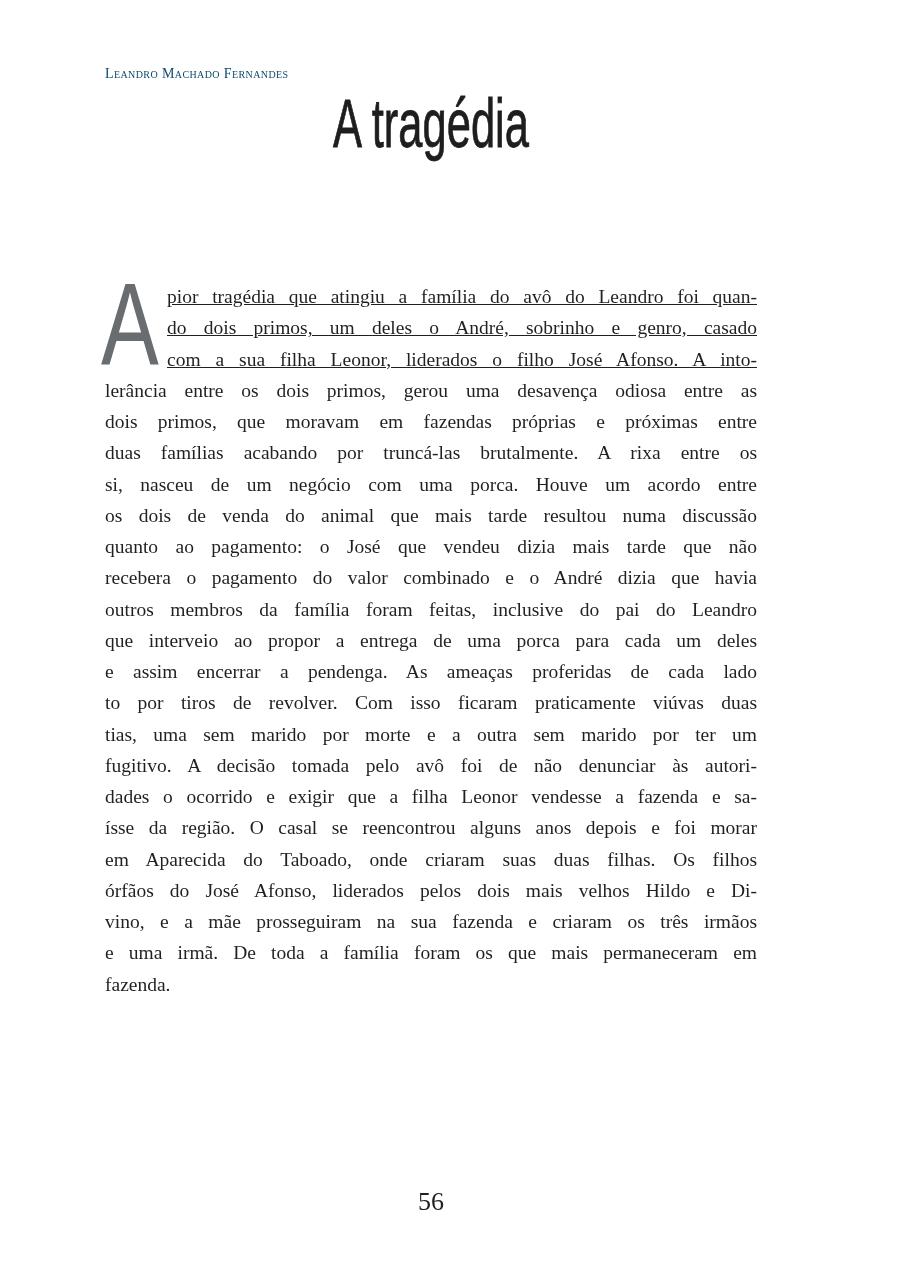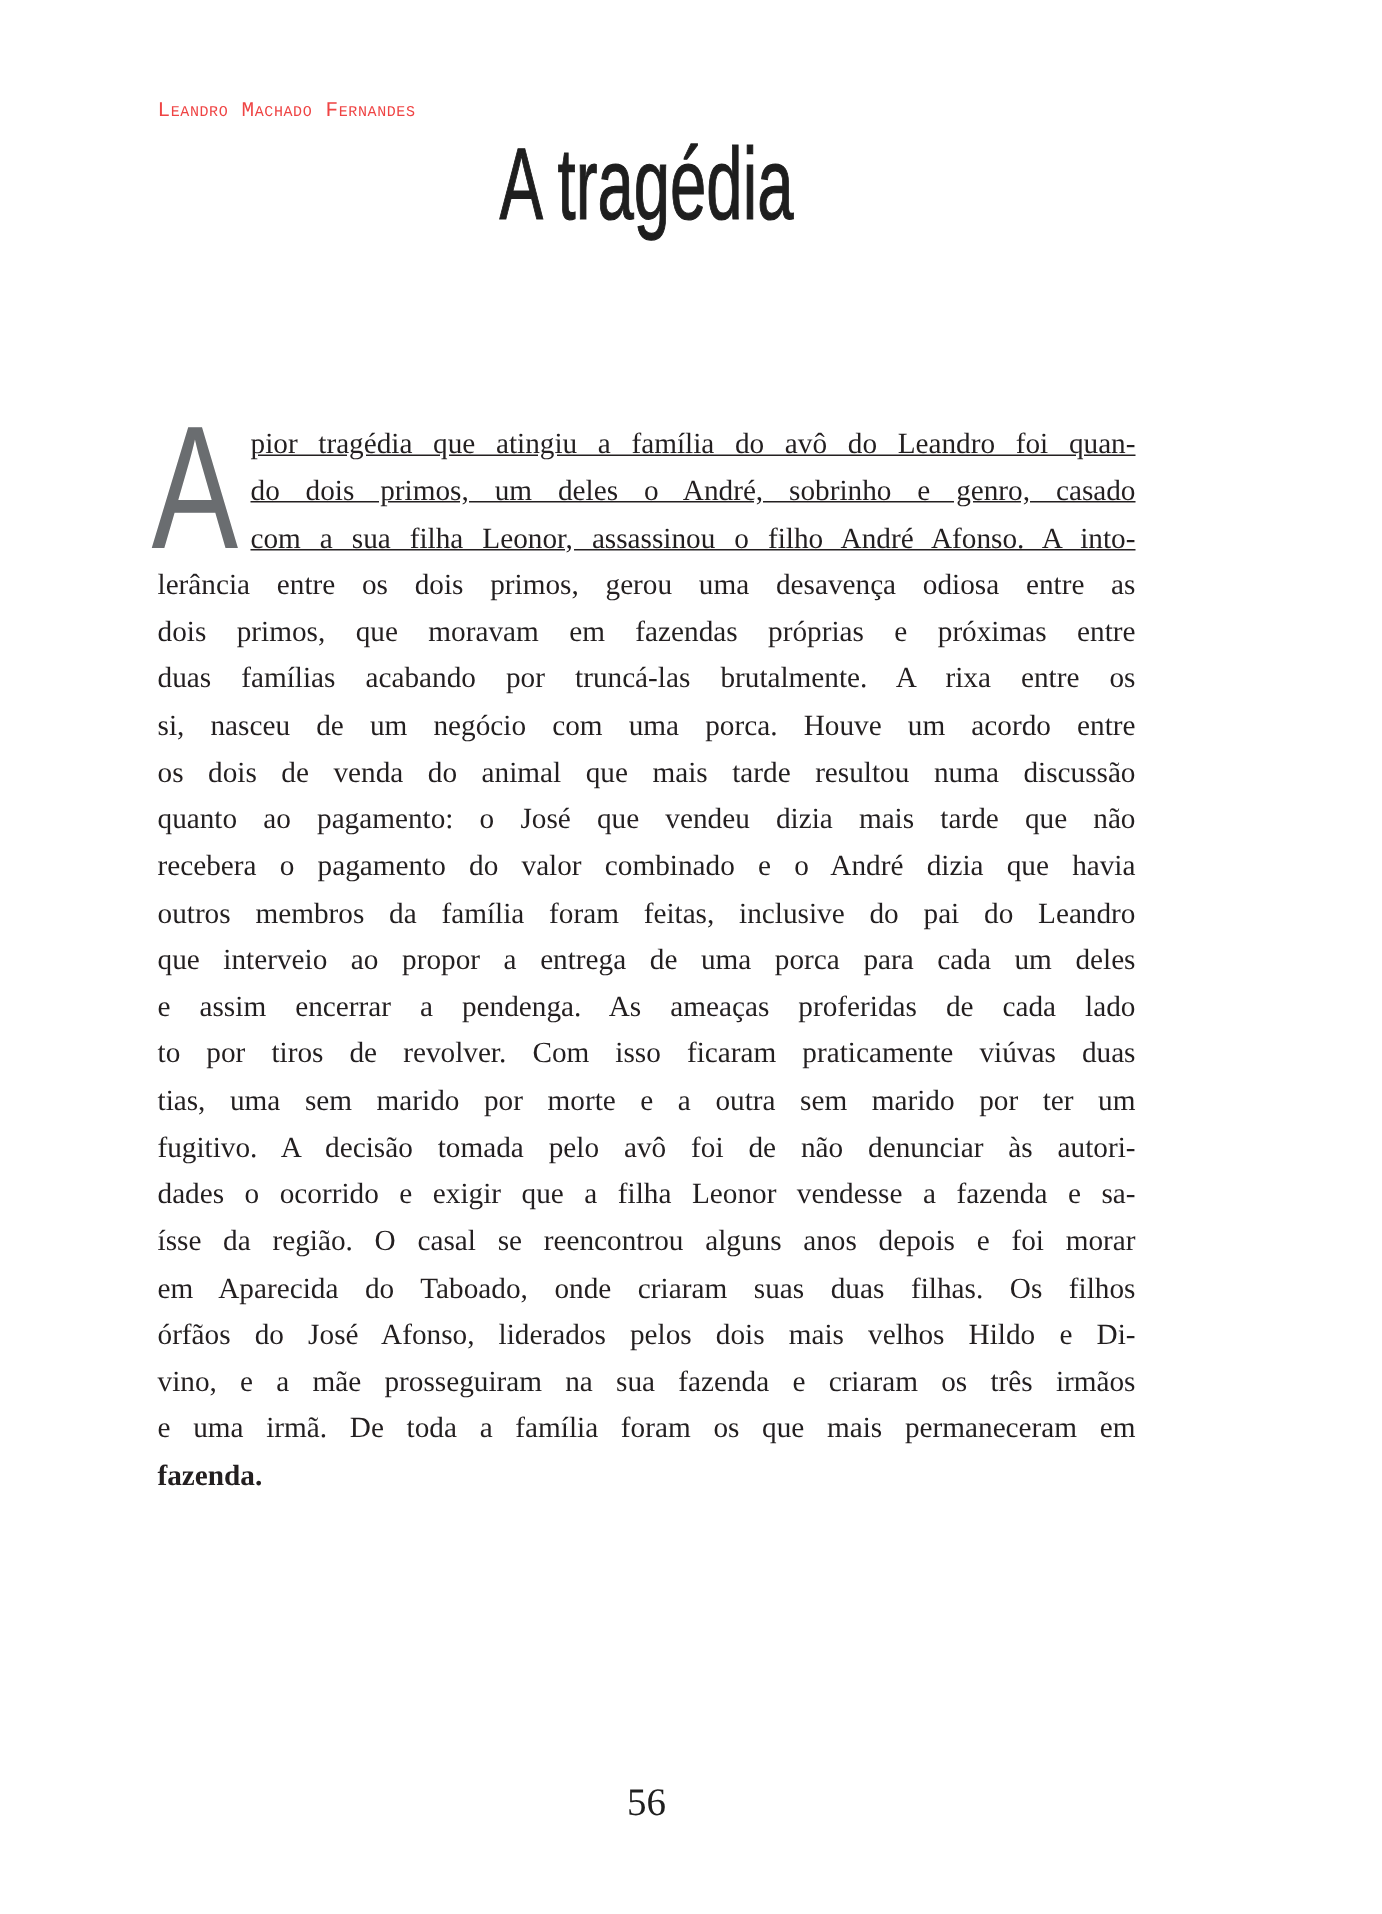--- a/index.html
+++ b/index.html
@@ -12,26 +12,26 @@
     width: 921px;
     height: 1276px;
     background: #ffffff;
     overflow: hidden;
     font-family: "Liberation Serif", serif;
   }
   .running-header {
     position: absolute;
     left: 105px;
     top: 67px;
-    font-family: Liberation Mono, monospace;
+    font-family: Liberation Serif, serif;
     font-variant: small-caps;
     font-size: 14px;
     line-height: 14px;
     letter-spacing: 0.4px;
-    color: #ef4444;
+    color: #0c4a6e;
     white-space: nowrap;
   }
   .chapter-title {
     position: absolute;
     left: 105px;
     top: 89px;
     width: 652px;
     margin: 0;
     text-align: center;
     font-family: "Liberation Sans", sans-serif;
@@ -70,21 +70,20 @@
     text-align-last: justify;
     white-space: normal;
   }
   .line.indent {
     padding-left: 62px;
     text-decoration: underline;
   }
   .line.last {
     text-align: left;
     text-align-last: left;
-    font-weight: bold;
   }
   .page-number {
     position: absolute;
     left: 105px;
     top: 1191px;
     width: 652px;
     text-align: center;
     font-family: Liberation Serif, serif;
     font-size: 26px;
     line-height: 22px;
@@ -98,21 +97,21 @@
 
   <div class="running-header">Leandro Machado Fernandes</div>
 
   <h1 class="chapter-title">A tragédia</h1>
 
   <div class="drop-cap">A</div>
 
   <div class="body-text" id="body-lines">
       <div class="line indent">pior tragédia que atingiu a família do avô do Leandro foi quan-</div>
       <div class="line indent">do dois primos, um deles o André, sobrinho e genro, casado</div>
-      <div class="line indent">com a sua filha Leonor, assassinou o filho André Afonso. A into-</div>
+      <div class="line indent">com a sua filha Leonor, liderados o filho José Afonso. A into-</div>
       <div class="line">lerância entre os dois primos, gerou uma desavença odiosa entre as</div>
       <div class="line">dois primos, que moravam em fazendas próprias e próximas entre</div>
       <div class="line">duas famílias acabando por truncá-las brutalmente. A rixa entre os</div>
       <div class="line">si, nasceu de um negócio com uma porca. Houve um acordo entre</div>
       <div class="line">os dois de venda do animal que mais tarde resultou numa discussão</div>
       <div class="line">quanto ao pagamento: o José que vendeu dizia mais tarde que não</div>
       <div class="line">recebera o pagamento do valor combinado e o André dizia que havia</div>
       <div class="line">outros membros da família foram feitas, inclusive do pai do Leandro</div>
       <div class="line">que interveio ao propor a entrega de uma porca para cada um deles</div>
       <div class="line">e assim encerrar a pendenga. As ameaças proferidas de cada lado</div>

